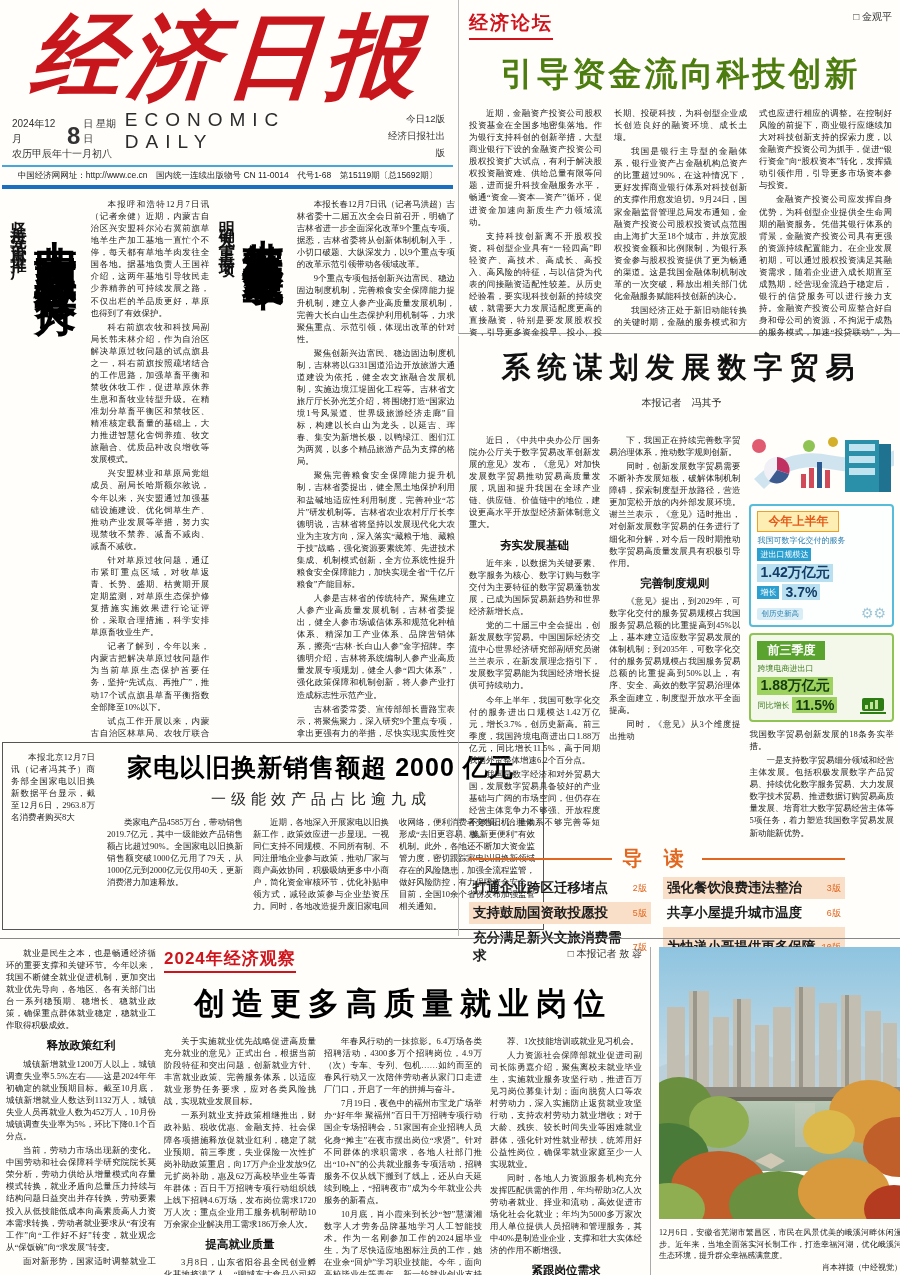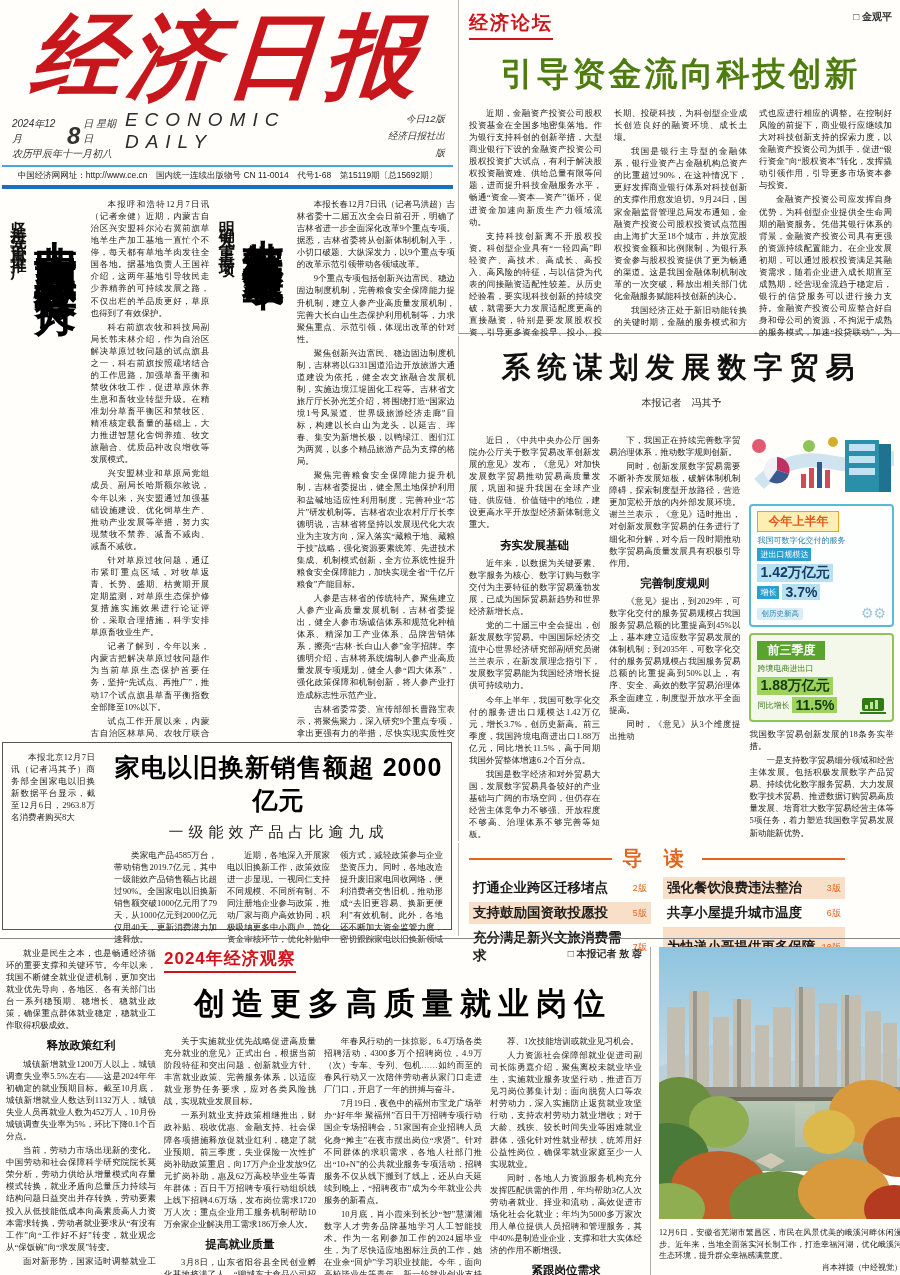--- a/index.html
+++ b/index.html
@@ -3,52 +3,52 @@
 <meta charset="utf-8">
 <style>
   * { margin:0; padding:0; box-sizing:border-box; }
   html,body { background:#e8e8e4; }
   body { font-family:"Liberation Sans","DejaVu Sans",sans-serif; }
   .page { position:relative; width:900px; height:1275px; margin:0 auto; background:#fffefb; color:#1c1c1c; overflow:hidden; }
 
   
   .masthead { position:absolute; left:0; top:0; width:455px; height:196px; }
   .logo { text-align:center; padding-top:6px; font-family:"DejaVu Serif","Liberation Serif",serif; font-weight:bold; font-style:italic; font-size:92px; line-height:1.1; color:#c8161d; letter-spacing:6px; transform:skewX(-4deg); }
-  .mast-row { display:flex; align-items:flex-end; justify-content:space-between; padding:2px 10px 4px 12px;font-style:italic; }
+  .mast-row { display:flex; align-items:flex-end; justify-content:space-between; padding:2px 10px 4px 12px; }
   .date-block { font-size:10px; color:#333; line-height:1.5; }
   .date-top { display:flex; align-items:flex-end; gap:3px; }
   .date-day { font-size:24px; font-weight:bold; line-height:0.9; }
   .eng-title { font-size:19px; letter-spacing:7px; color:#2b2b2b; font-weight:500; padding-bottom:8px; }
   .pub-block { font-size:9.5px; color:#333; text-align:right; line-height:1.8; }
   .info-bar { margin:0 2px; border-top:2px solid #45a8dc; border-bottom:4px solid #1a6fc0; padding:3px 0 3px; text-align:center; font-size:8.5px; color:#222; }
 
   
   .para { text-indent:2em; text-align:justify; margin-bottom:2px; }
   .bodytext { font-size:8.5px; line-height:1.42; color:#222; font-family:"Liberation Serif","DejaVu Serif",serif; }
   .subhead { text-align:center; font-weight:bold; font-size:11.5px; margin:6px 0 4px; color:#111; font-family:"Liberation Sans",sans-serif; }
 
   
   .forum { position:absolute; left:458px; top:0; width:442px; height:334px; border-left:1px solid #bbb; border-bottom:1px solid #999; padding:10px 8px 4px 10px; }
   .forum-top { display:flex; justify-content:space-between; align-items:flex-start; }
   .forum-label { color:#d0121b; font-weight:bold; font-size:19px; letter-spacing:2px; border-bottom:2px solid #d0121b; padding-bottom:2px; }
-  .small-byline { font-size:10px; color:#333;font-weight:bold; }
+  .small-byline { font-size:10px; color:#333; }
   .forum-headline { text-align:center; font-size:33px; font-weight:bold; letter-spacing:3px; margin:12px 0 10px; color:#4d7c0f; }
   .forum-cols { column-count:3; column-gap:12px; height:232px; overflow:hidden; }
 
   
   .left-block { position:absolute; left:0; top:198px; width:455px; height:540px; display:flex; gap:5px; padding-left:6px; }
   .v-kicker { writing-mode:vertical-rl; font-size:16px; font-weight:bold; letter-spacing:6px; color:#111; width:24px; padding-top:10px; }
   .v-headline { writing-mode:vertical-rl; font-family:"DejaVu Serif","Liberation Serif",serif; font-weight:bold; color:#000; padding-top:8px; }
   .v-h1 { font-size:43px; width:52px; letter-spacing:5px; }
   .v-h2 { font-size:41px; width:50px; letter-spacing:3px; }
   .col-m { width:126px; height:540px; overflow:hidden; }
   .col-j { width:168px; height:540px; overflow:hidden; }
 
   
-  .appliance { position:absolute; left:2px; top:742px; width:450px; height:188px; border:1px solid #555; padding:8px 8px 4px; display:grid; grid-template-columns:84px 1fr; gap:19px; }
+  .appliance { position:absolute; left:2px; top:742px; width:542px; height:188px; border:1px solid #555; padding:8px 8px 4px; display:grid; grid-template-columns:84px 1fr; gap:12px; }
   .appl-intro { height:168px; overflow:hidden; }
   .appl-headline { text-align:center; font-size:25px; font-weight:bold; letter-spacing:1px; color:#000; }
   .appl-subhead { text-align:center; font-family:"DejaVu Serif","Liberation Serif",serif; font-size:15px; letter-spacing:5px; margin:6px 0 7px; color:#222; }
   .appl-cols { column-count:3; column-gap:10px; height:108px; overflow:hidden; }
 
   
   .digital { position:absolute; left:458px; top:336px; width:442px; height:505px; border-left:1px solid #bbb; padding:8px 6px 0 10px; }
   .digital-headline { text-align:center; font-family:"DejaVu Serif","Liberation Serif",serif; font-weight:bold; font-size:29px; letter-spacing:7px; color:#111; margin-top:4px; }
   .digital-byline { text-align:center; font-size:10px; color:#333; margin:8px 0 24px; font-family:"Liberation Serif",serif; }
   .digital-body { display:flex; gap:9px; }

